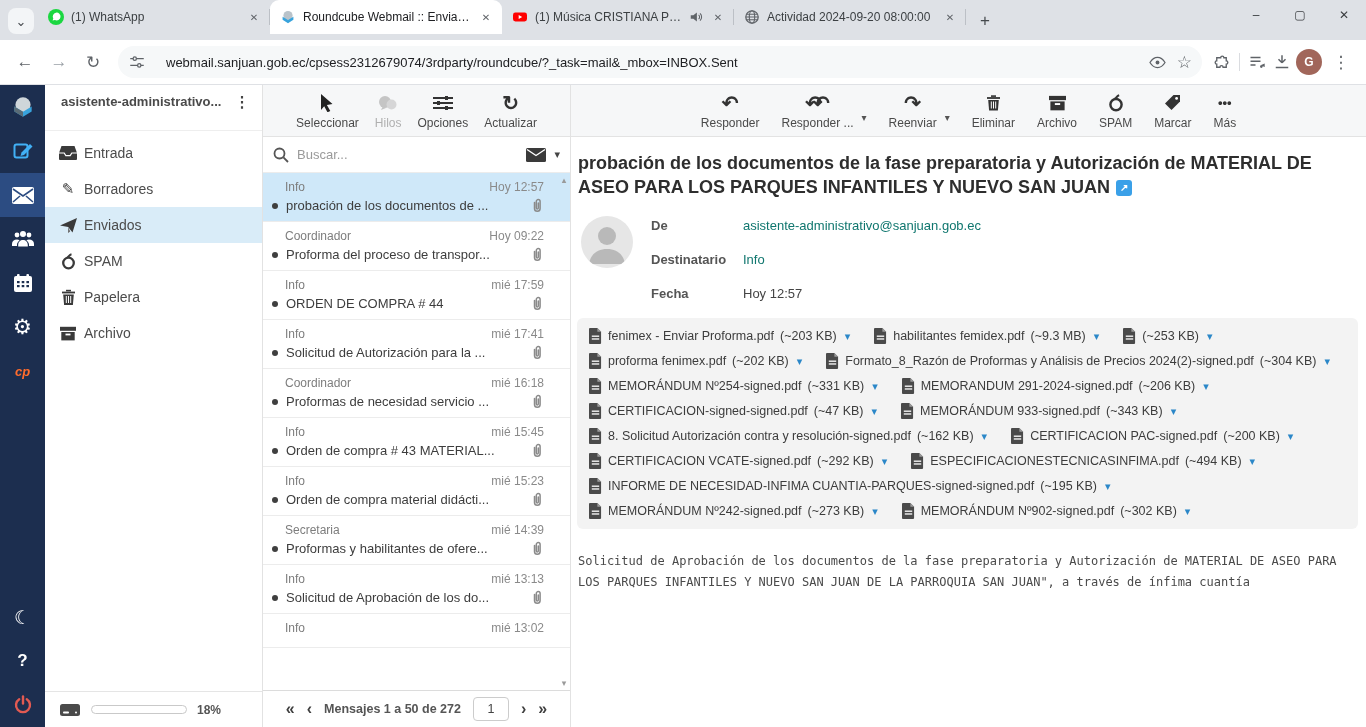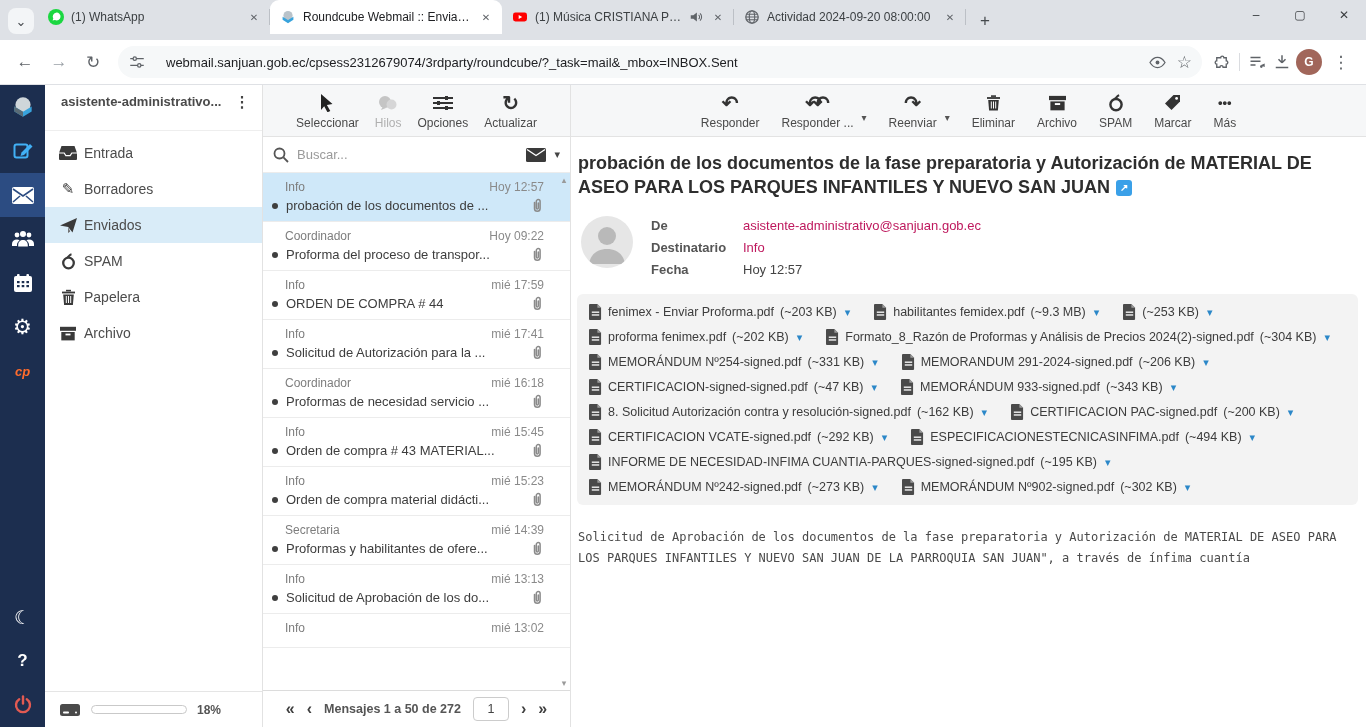--- a/index.html
+++ b/index.html
@@ -88,25 +88,25 @@
   .pg-label{font-size:12.5px;font-weight:bold;color:#555}
   .pg-input{width:36px;height:24px;border:1px solid #ccc;border-radius:4px;text-align:center;font-size:12.5px;color:#444;font-family:"Liberation Sans",sans-serif}
 
   
   .view{flex:1;display:flex;flex-direction:column;min-width:0;background:#fff}
   .view-body{flex:1;overflow:hidden;padding:10px 8px 0 6px}
   .subject{font-size:18px;font-weight:bold;color:#2e2e2e;line-height:1.35;padding:4px 4px 8px 1px}
   .ext-ic{display:inline-flex;width:16px;height:16px;border-radius:3px;background:#3aa0e8;color:#fff;font-size:10px;align-items:center;justify-content:center;vertical-align:2px;margin-left:6px}
   .hdr{display:flex;gap:18px;padding:8px 0 6px 4px}
   .avatar{width:52px;height:52px;border-radius:50%;background:#e6e6e6;display:flex;align-items:center;justify-content:center;flex:none;overflow:hidden}
-  .hdr-right{display:flex;flex-direction:column;gap:2px}
+  .hdr-right{display:flex;flex-direction:column;gap:14px}
   .hrow{display:flex;font-size:13px;line-height:1.55}
   .hlabel{width:92px;font-weight:bold;color:#555}
   .hval{color:#444}
-  .hval.link{color:#be185d}
+  .hval.link{color:#0f766e}
   .hlinks{display:flex;gap:18px;margin-top:7px;align-items:center}
   .hlink{display:flex;align-items:center;gap:5px;font-size:13px;color:#2a8fd8}
   .info-i{width:15px;height:15px;border-radius:50%;background:#1d96e0;color:#fff;font-size:10px;font-weight:bold;font-style:italic;display:flex;align-items:center;justify-content:center}
   .att-box{margin:8px 0 0 0;background:#f3f3f3;border-radius:6px;padding:10px 12px;display:flex;flex-wrap:wrap;column-gap:24px;row-gap:9px}
   .att{display:inline-flex;align-items:center;gap:6px;white-space:nowrap;font-size:12.5px;color:#3c3c3c}
   .att .pdfic{width:13px;height:16px;flex:none}
   .att-caret{color:#2b87c8;font-size:11px;margin-left:2px}
   .mailbody{padding:22px 4px 0 1px;font-family:"DejaVu Sans Mono","Liberation Mono",monospace;font-size:12px;color:#4a4a4a;line-height:1.75;max-width:770px}
 </style>
 </head>

